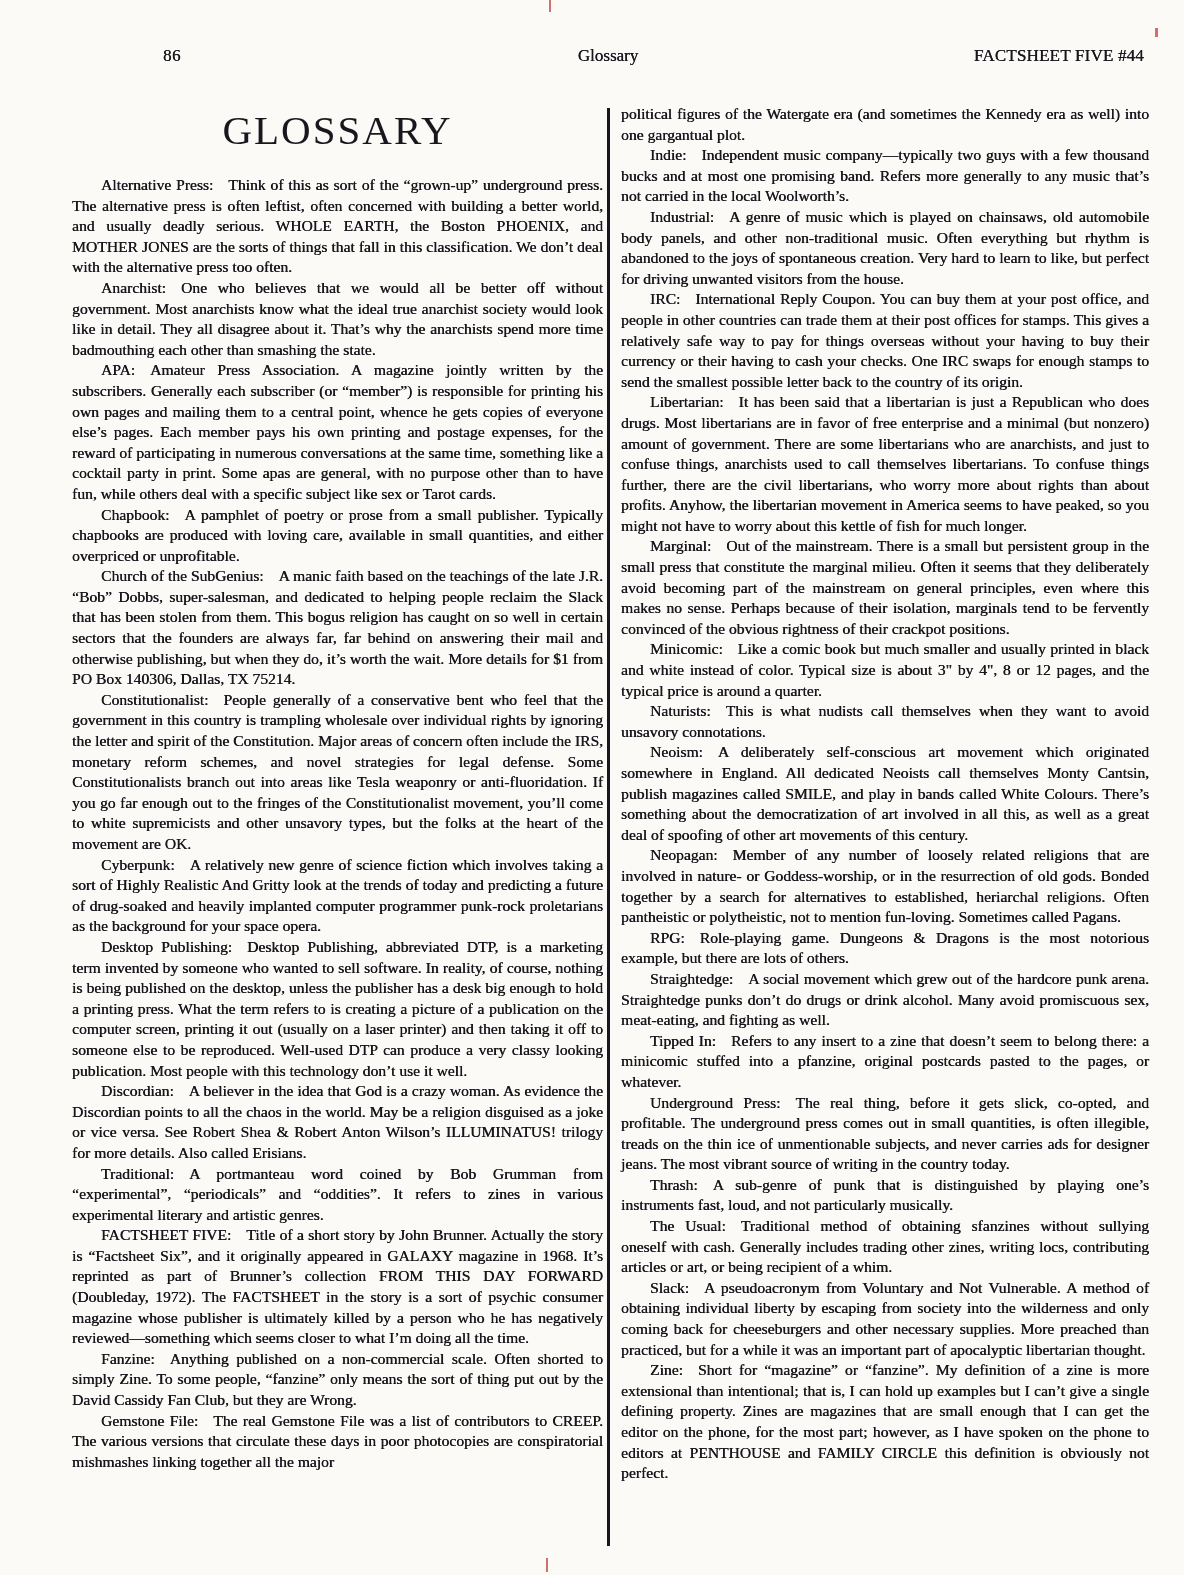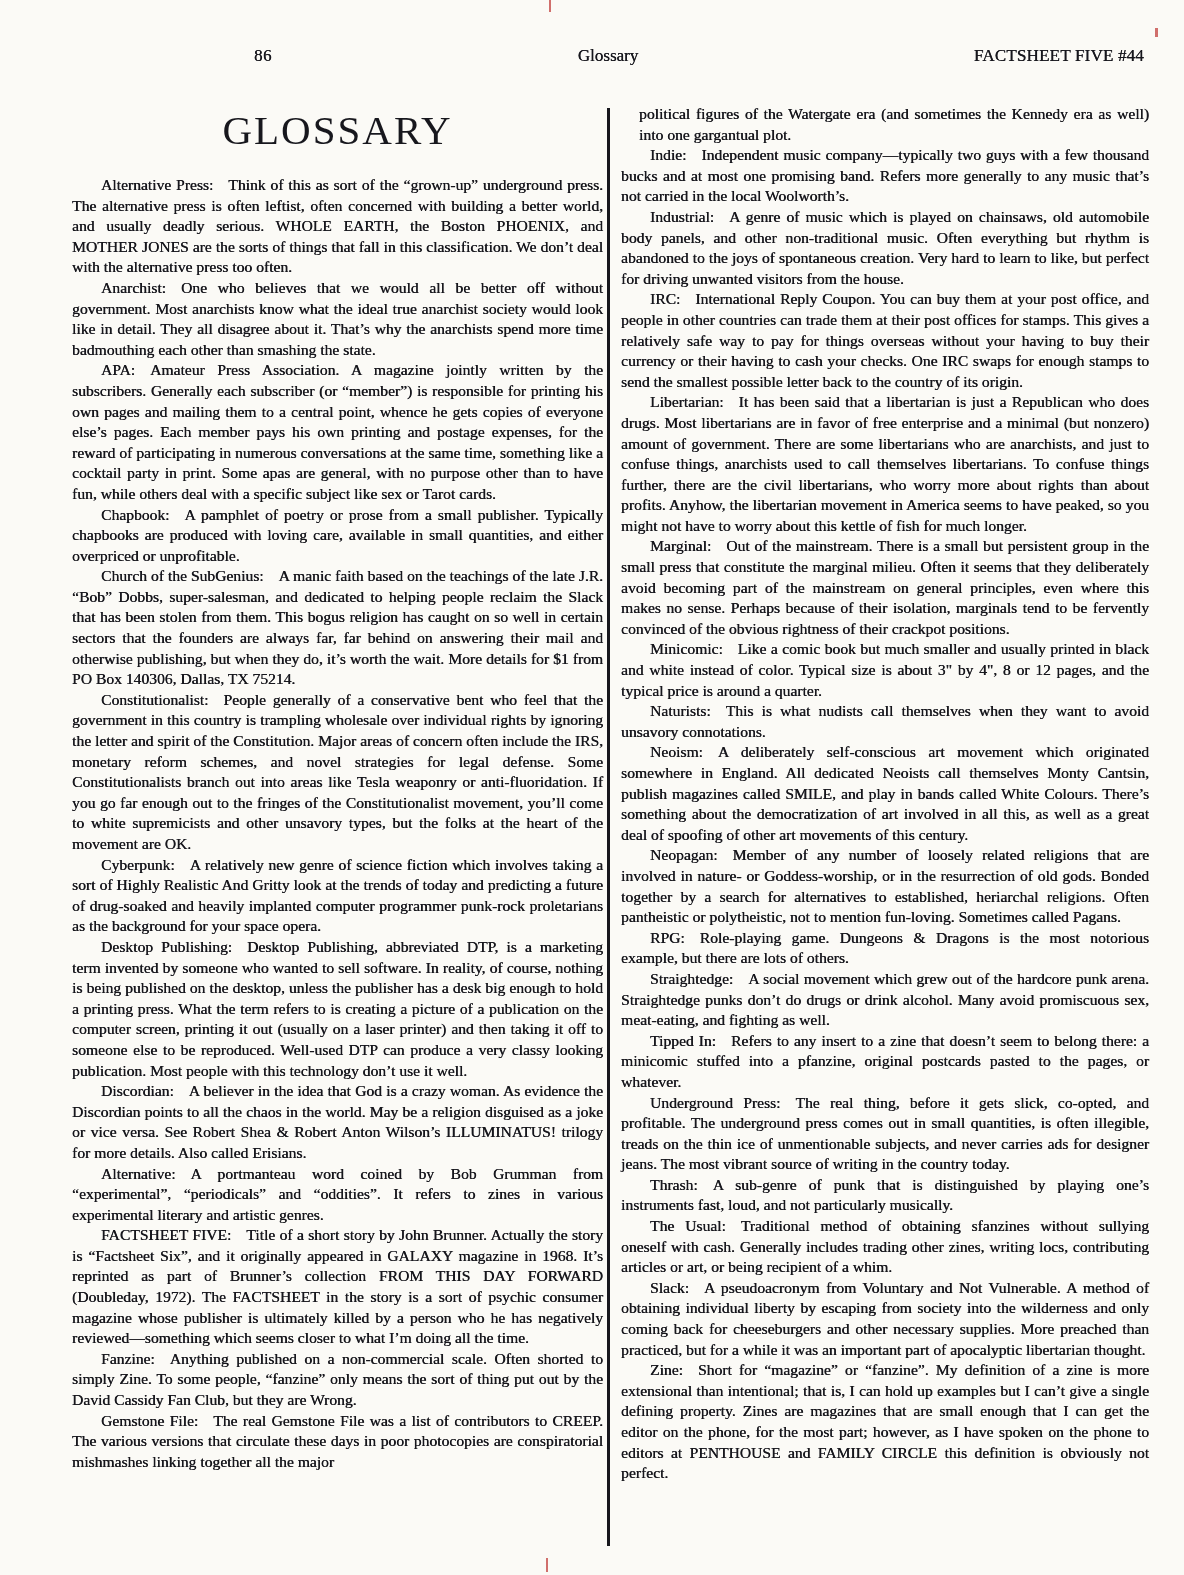--- a/index.html
+++ b/index.html
@@ -17,21 +17,21 @@
     overflow:hidden;
   }
   .page{position:absolute;inset:0;}
   
   .runhead{
     position:absolute;top:46px;left:72px;right:40px;
     display:flex;align-items:baseline;
     font-size:17px;
     text-shadow:0.3px 0 0 currentColor;
   }
-  .runhead .pageno{width:200px;text-align:right;letter-spacing:.5px;}
+  .runhead .pageno{width:200px;text-align:center;letter-spacing:.5px;}
   .runhead .section{flex:1;text-align:center;}
   .runhead .pub{width:200px;text-align:right;font-weight:normal;letter-spacing:.2px;}
   
   .divider{
     position:absolute;left:607px;top:108px;width:3px;height:1438px;
     background:var(--ink);
   }
   
   .col{
     position:absolute;
@@ -47,21 +47,21 @@
     line-height:48px;
     letter-spacing:2px;
     text-align:center;
     font-weight:normal;
     text-shadow:none;
     margin-top:2px;
     margin-bottom:21px;
     font-family:"Liberation Serif","DejaVu Serif",serif;
   }
   p.entry{text-indent:29px;margin:0;}
-  p.entry.cont{text-indent:0;margin-left:18px;}
+  p.entry.cont{text-indent:0;}
   span.term{font-weight:normal;margin-right:15px;}
   
   .mark{position:absolute;background:#c2403e;opacity:.75;}
   .mark-top{left:549px;top:0;width:2px;height:12px;}
   .mark-right{left:1155px;top:28px;width:3px;height:9px;}
   .mark-bottom{left:546px;top:1558px;width:2px;height:14px;}
 </style>
 </head>
 <body>
 
@@ -80,21 +80,21 @@
     <div id="left-entries">
         <p class="entry"><span class="term">Alternative Press:</span><span>Think of this as sort of the “grown-up” underground press. The alternative press is often leftist, often concerned with building a better world, and usually deadly serious. WHOLE EARTH, the Boston PHOENIX, and MOTHER JONES are the sorts of things that fall in this classification. We don’t deal with the alternative press too often.</span></p>
         <p class="entry"><span class="term">Anarchist:</span><span>One who believes that we would all be better off without government. Most anarchists know what the ideal true anarchist society would look like in detail. They all disagree about it. That’s why the anarchists spend more time badmouthing each other than smashing the state.</span></p>
         <p class="entry"><span class="term">APA:</span><span>Amateur Press Association. A magazine jointly written by the subscribers. Generally each subscriber (or “member”) is responsible for printing his own pages and mailing them to a central point, whence he gets copies of everyone else’s pages. Each member pays his own printing and postage expenses, for the reward of participating in numerous conversations at the same time, something like a cocktail party in print. Some apas are general, with no purpose other than to have fun, while others deal with a specific subject like sex or Tarot cards.</span></p>
         <p class="entry"><span class="term">Chapbook:</span><span>A pamphlet of poetry or prose from a small publisher. Typically chapbooks are produced with loving care, available in small quantities, and either overpriced or unprofitable.</span></p>
         <p class="entry"><span class="term">Church of the SubGenius:</span><span>A manic faith based on the teachings of the late J.R. “Bob” Dobbs, super-salesman, and dedicated to helping people reclaim the Slack that has been stolen from them. This bogus religion has caught on so well in certain sectors that the founders are always far, far behind on answering their mail and otherwise publishing, but when they do, it’s worth the wait. More details for $1 from PO Box 140306, Dallas, TX  75214.</span></p>
         <p class="entry"><span class="term">Constitutionalist:</span><span>People generally of a conservative bent who feel that the government in this country is trampling wholesale over individual rights by ignoring the letter and spirit of the Constitution. Major areas of concern often include the IRS, monetary reform schemes, and novel strategies for legal defense. Some Constitutionalists branch out into areas like Tesla weaponry or anti-fluoridation. If you go far enough out to the fringes of the Constitutionalist movement, you’ll come to white supremicists and other unsavory types, but the folks at the heart of the movement are OK.</span></p>
         <p class="entry"><span class="term">Cyberpunk:</span><span>A relatively new genre of science fiction which involves taking a sort of Highly Realistic And Gritty look at the trends of today and predicting a future of drug-soaked and heavily implanted computer programmer punk-rock proletarians as the background for your space opera.</span></p>
         <p class="entry"><span class="term">Desktop Publishing:</span><span>Desktop Publishing, abbreviated DTP, is a marketing term invented by someone who wanted to sell software. In reality, of course, nothing is being published on the desktop, unless the publisher has a desk big enough to hold a printing press. What the term refers to is creating a picture of a publication on the computer screen, printing it out (usually on a laser printer) and then taking it off to someone else to be reproduced. Well-used DTP can produce a very classy looking publication. Most people with this technology don’t use it well.</span></p>
         <p class="entry"><span class="term">Discordian:</span><span>A believer in the idea that God is a crazy woman. As evidence the Discordian points to all the chaos in the world. May be a religion disguised as a joke or vice versa. See Robert Shea &amp; Robert Anton Wilson’s ILLUMINATUS! trilogy for more details. Also called Erisians.</span></p>
-        <p class="entry"><span class="term">Alternative:</span><span>A portmanteau word coined by Bob Grumman from “experimental”, “periodicals” and “oddities”. It refers to zines in various experimental literary and artistic genres.</span></p>
+        <p class="entry"><span class="term">Traditional:</span><span>A portmanteau word coined by Bob Grumman from “experimental”, “periodicals” and “oddities”. It refers to zines in various experimental literary and artistic genres.</span></p>
         <p class="entry"><span class="term">FACTSHEET FIVE:</span><span>Title of a short story by John Brunner. Actually the story is “Factsheet Six”, and it originally appeared in GALAXY magazine in 1968. It’s reprinted as part of Brunner’s collection FROM THIS DAY FORWARD (Doubleday, 1972). The FACTSHEET in the story is a sort of psychic consumer magazine whose publisher is ultimately killed by a person who he has negatively reviewed—something which seems closer to what I’m doing all the time.</span></p>
         <p class="entry"><span class="term">Fanzine:</span><span>Anything published on a non-commercial scale. Often shorted to simply Zine. To some people, “fanzine” only means the sort of thing put out by the David Cassidy Fan Club, but they are Wrong.</span></p>
         <p class="entry"><span class="term">Gemstone File:</span><span>The real Gemstone File was a list of contributors to CREEP. The various versions that circulate these days in poor photocopies are conspiratorial mishmashes linking together all the major</span></p>
       </div>
   </div>
 
   <div class="col col-right" id="right-entries">
       <p class="entry cont">political figures of the Watergate era (and sometimes the Kennedy era as well) into one gargantual plot.</p>
       <p class="entry"><span class="term">Indie:</span><span>Independent music company—typically two guys with a few thousand bucks and at most one promising band. Refers more generally to any music that’s not carried in the local Woolworth’s.</span></p>
       <p class="entry"><span class="term">Industrial:</span><span>A genre of music which is played on chainsaws, old automobile body panels, and other non-traditional music. Often everything but rhythm is abandoned to the joys of spontaneous creation. Very hard to learn to like, but perfect for driving unwanted visitors from the house.</span></p>

